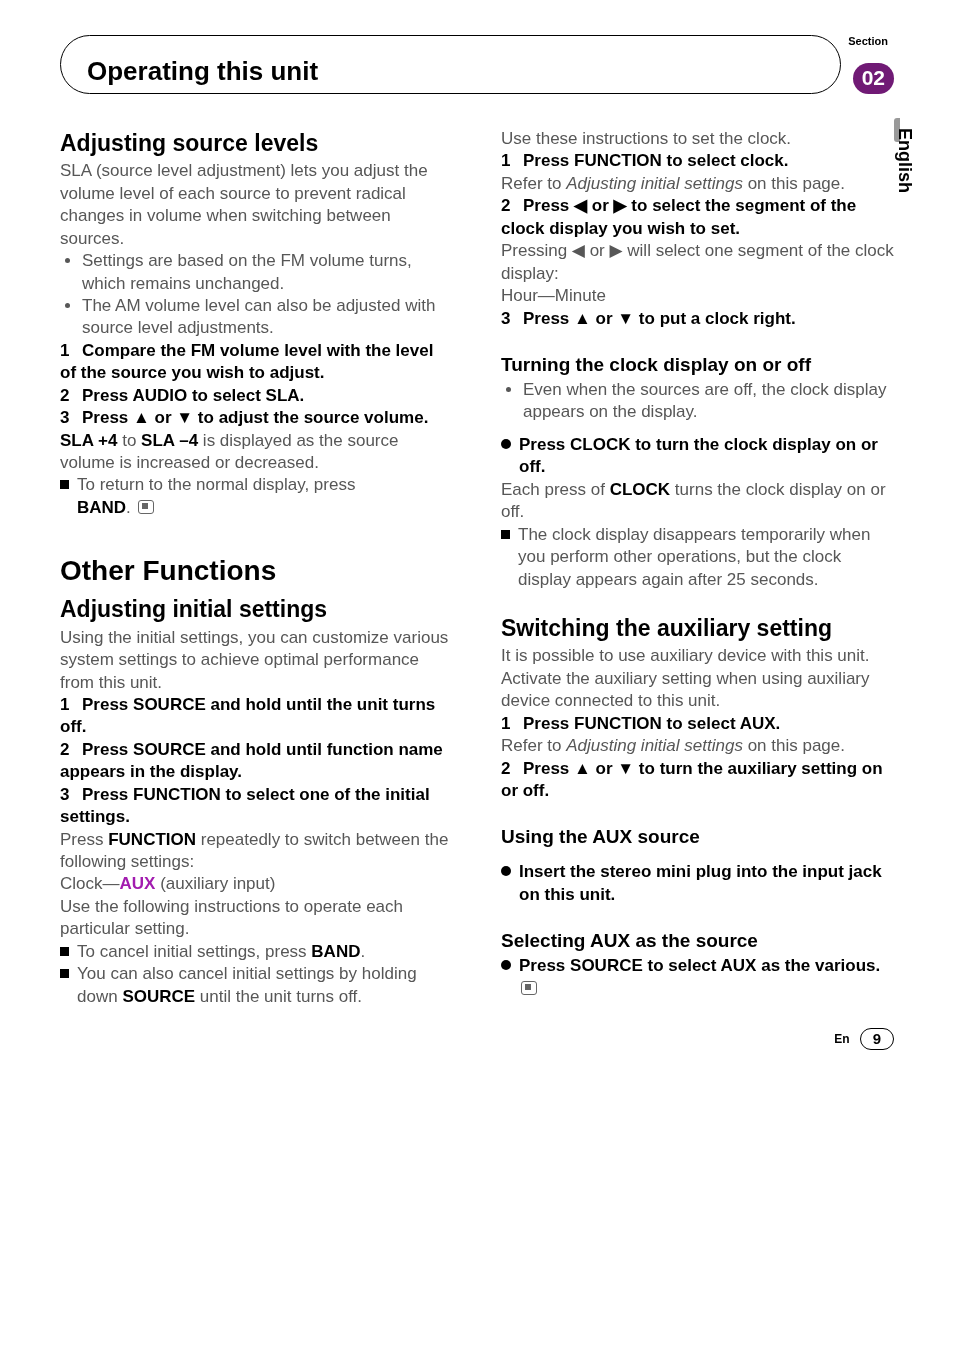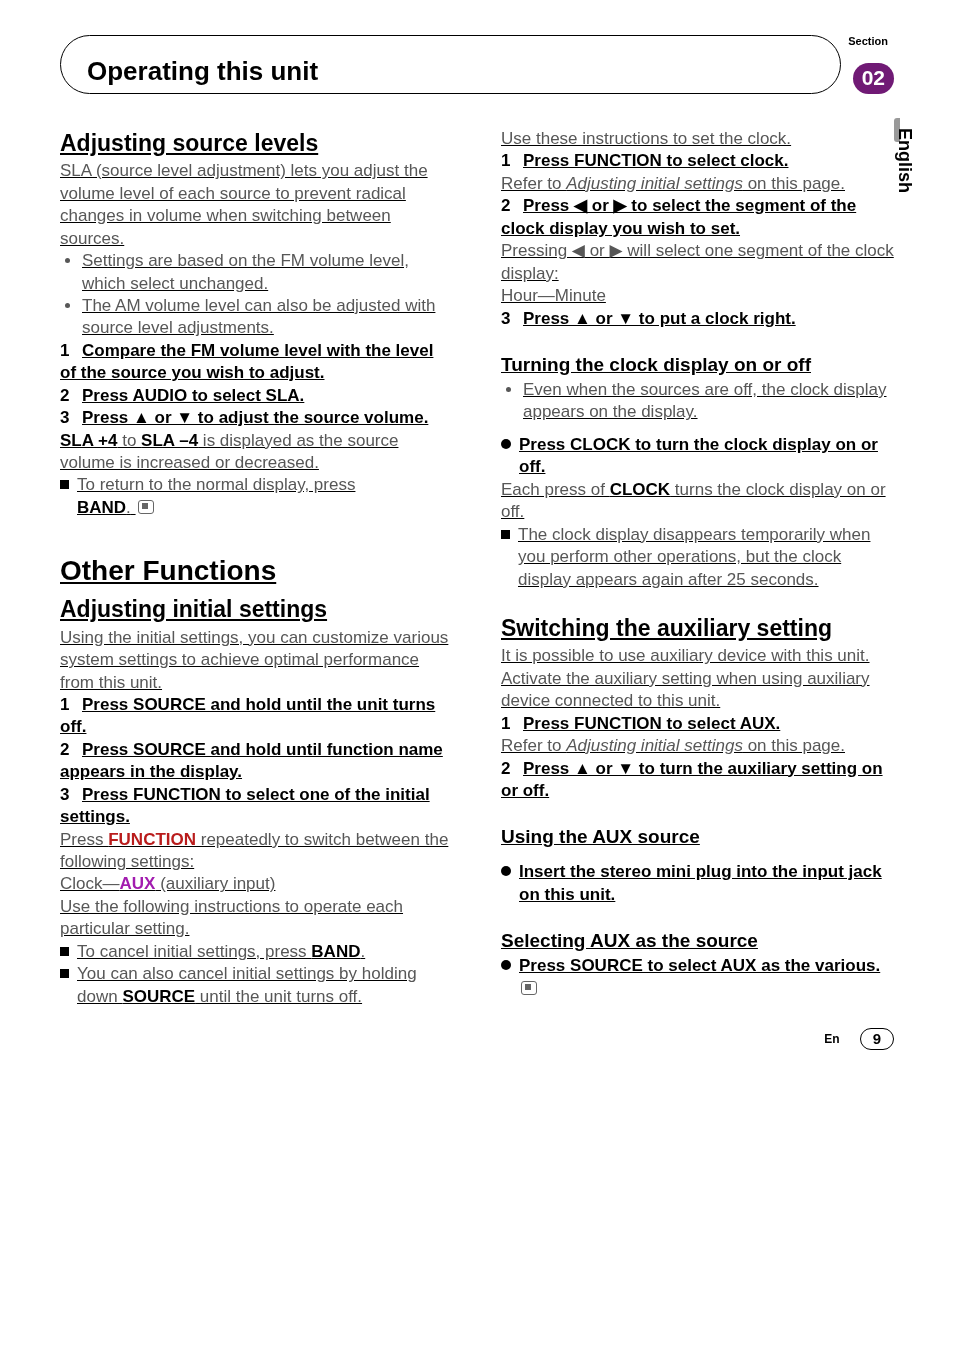--- a/index.html
+++ b/index.html
@@ -86,21 +86,20 @@
     height: 24px;
     background: #999;
     border-radius: 3px 0 0 3px;
   }
 
   
   .columns {
     display: flex;
     gap: 48px;
     margin-top: 34px;
-    text-decoration: underline;
   }
   .col {
     flex: 1;
     font-size: 17px;
     line-height: 1.32;
   }
   .col p { margin: 0; }
 
   h1.sec {
     font-size: 28px;
@@ -140,21 +139,21 @@
   .spacer-md { height: 22px; }
   .spacer-lg { height: 34px; }
 
   
   .footer {
     position: absolute;
     bottom: 30px;
     right: 60px;
     display:flex;
     align-items:center;
-    gap:20px;
+    gap:10px;
   }
   .footer .en { font-size: 12px; font-weight:700; }
   .page-badge {
     border:1.5px solid #000;
     border-radius: 999px;
     padding: 1px 12px 2px 12px;
     font-weight:700;
     font-size: 15px;
   }
 </style>
@@ -174,21 +173,21 @@
   <div class="lang-tab-bar"></div>
   <div class="lang-tab">English</div>
 
   <div class="columns">
 
     <div class="col">
 
       <h2 class="sub">Adjusting source levels</h2>
       <p class="dim">SLA (source level adjustment) lets you adjust the volume level of each source to prevent radical changes in volume when switching between sources.</p>
       <ul class="bul">
-        <li>Settings are based on the FM volume level, which select unchanged.</li>
+        <li>Settings are based on the FM volume turns, which remains unchanged.</li>
         <li>The AM volume level can also be adjusted with source level adjustments.</li>
       </ul>
 
       <p class="step"><span class="num">1</span><span class="txt">Compare the FM volume level with the level of the source you wish to adjust.</span></p>
 
       <p class="step"><span class="num">2</span><span class="txt">Press AUDIO to select SLA.</span></p>
 
       <p class="step"><span class="num">3</span><span class="txt">Press ▲ or ▼ to adjust the source volume.</span></p>
       <p class="dim">
         <span class="bold" style="color:#000">SLA +4</span><span> to </span><span class="bold" style="color:#000">SLA –4</span><span> is displayed as the source volume is increased or decreased.</span>
@@ -207,21 +206,21 @@
       <h1 class="sec">Other Functions</h1>
       <h2 class="sub">Adjusting initial settings</h2>
       <p class="dim">Using the initial settings, you can customize various system settings to achieve optimal performance from this unit.</p>
 
       <p class="step"><span class="num">1</span><span class="txt">Press SOURCE and hold until the unit turns off.</span></p>
 
       <p class="step"><span class="num">2</span><span class="txt">Press SOURCE and hold until function name appears in the display.</span></p>
 
       <p class="step"><span class="num">3</span><span class="txt">Press FUNCTION to select one of the initial settings.</span></p>
       <p class="dim">
-        <span>Press </span><span class="bold" style="color:#b91c1c">FUNCTION</span><span> repeatedly to switch between the following settings:</span>
+        <span>Press </span><span class="bold" style="color:#000000">FUNCTION</span><span> repeatedly to switch between the following settings:</span>
       </p>
       <p class="dim">
         <span>Clock—</span><span class="bold" style="color:#a21caf">AUX</span><span> (auxiliary input)</span>
       </p>
       <p class="dim">Use the following instructions to operate each particular setting.</p>
 
       <div class="note-row">
         <span class="blksq"></span>
         <p class="dim">
           <span>To cancel initial settings, press </span><span class="bold" style="color:#000">BAND</span><span>.</span>

